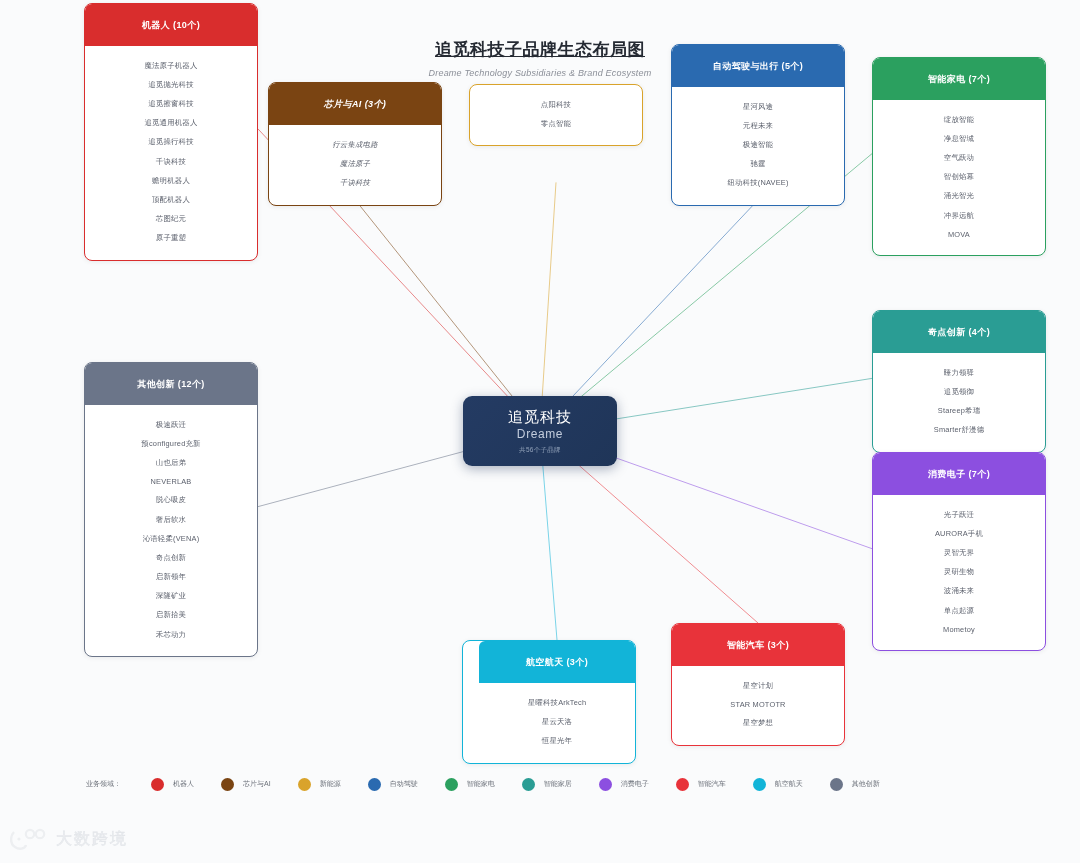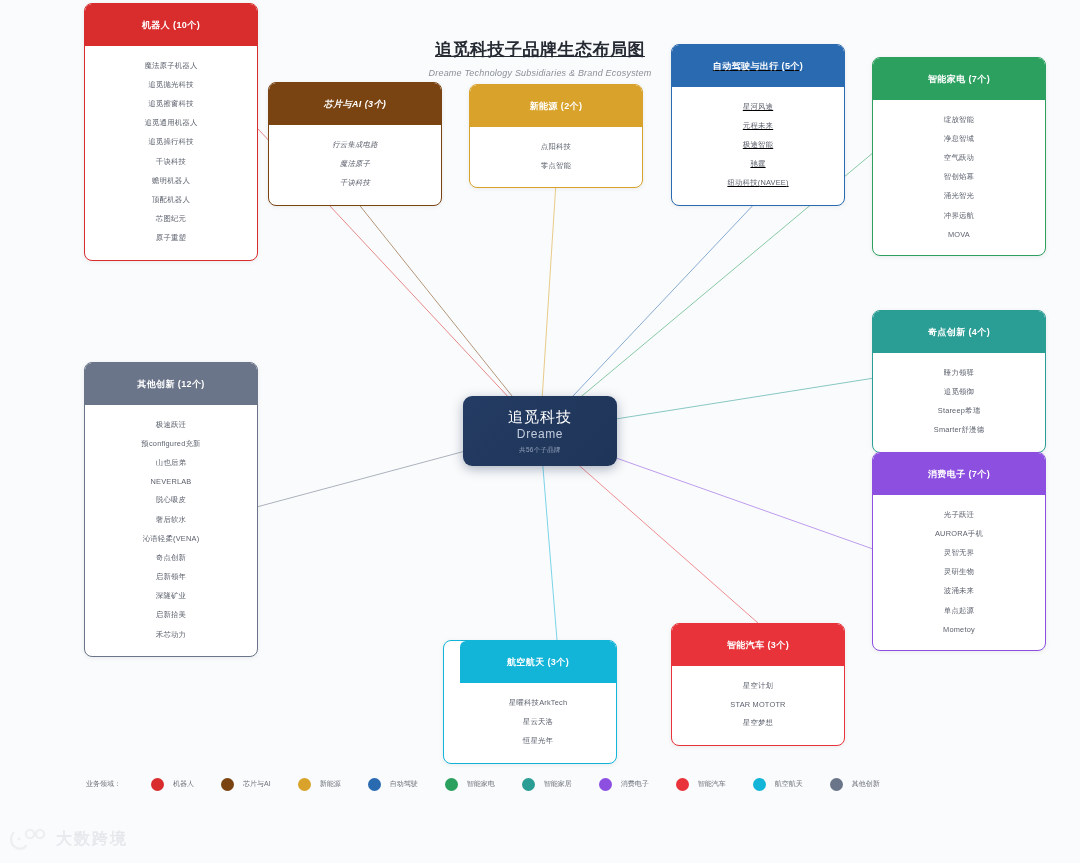--- a/index.html
+++ b/index.html
@@ -112,27 +112,26 @@
       </div>
       <div class="cat-box" style="left: 268px; top: 82px; border-color: rgb(122, 68, 18); font-style: italic;">
         <div class="cat-head" style="background: rgb(122, 68, 18);">芯片与AI (3个)</div>
         <div class="cat-items">
           <div class="cat-item">行云集成电路</div>
           <div class="cat-item">魔法原子</div>
           <div class="cat-item">千诀科技</div>
         </div>
       </div>
       <div class="cat-box" style="left: 469px; top: 84px; border-color: rgb(217, 163, 43);">
-        <div class="cat-head" style="background: rgb(217, 163, 43);">新能源 (2个)</div>
         <div class="cat-items">
           <div class="cat-item">点阳科技</div>
           <div class="cat-item">零点智能</div>
         </div>
       </div>
-      <div class="cat-box" style="left: 671px; top: 44px; border-color: rgb(42, 106, 176); text-decoration: underline;">
+      <div class="cat-box" style="left: 671px; top: 44px; border-color: rgb(42, 106, 176);">
         <div class="cat-head" style="background: rgb(42, 106, 176);">自动驾驶与出行 (5个)</div>
         <div class="cat-items">
           <div class="cat-item">星河风途</div>
           <div class="cat-item">元程未来</div>
           <div class="cat-item">极途智能</div>
           <div class="cat-item">驰霆</div>
           <div class="cat-item">纽动科技(NAVEE)</div>
         </div>
       </div>
       <div class="cat-box" style="left: 872px; top: 57px; border-color: rgb(43, 160, 95);">
@@ -169,21 +168,21 @@
         </div>
       </div>
       <div class="cat-box" style="left: 671px; top: 623px; border-color: rgb(232, 51, 58);">
         <div class="cat-head" style="background: rgb(232, 51, 58);">智能汽车 (3个)</div>
         <div class="cat-items">
           <div class="cat-item">星空计划</div>
           <div class="cat-item">STAR MOTOTR</div>
           <div class="cat-item">星空梦想</div>
         </div>
       </div>
-      <div class="cat-box" style="left: 443px; top: 640px; border-color: rgb(18, 180, 216); padding-left: 16px;">
+      <div class="cat-box" style="left: 462px; top: 640px; border-color: rgb(18, 180, 216); padding-left: 16px;">
         <div class="cat-head" style="background: rgb(18, 180, 216);">航空航天 (3个)</div>
         <div class="cat-items">
           <div class="cat-item">星曜科技ArkTech</div>
           <div class="cat-item">星云天洛</div>
           <div class="cat-item">恒星光年</div>
         </div>
       </div>
       <div class="cat-box" style="left: 84px; top: 362px; border-color: rgb(107, 117, 137);">
         <div class="cat-head" style="background: rgb(107, 117, 137);">其他创新 (12个)</div>
         <div class="cat-items">

